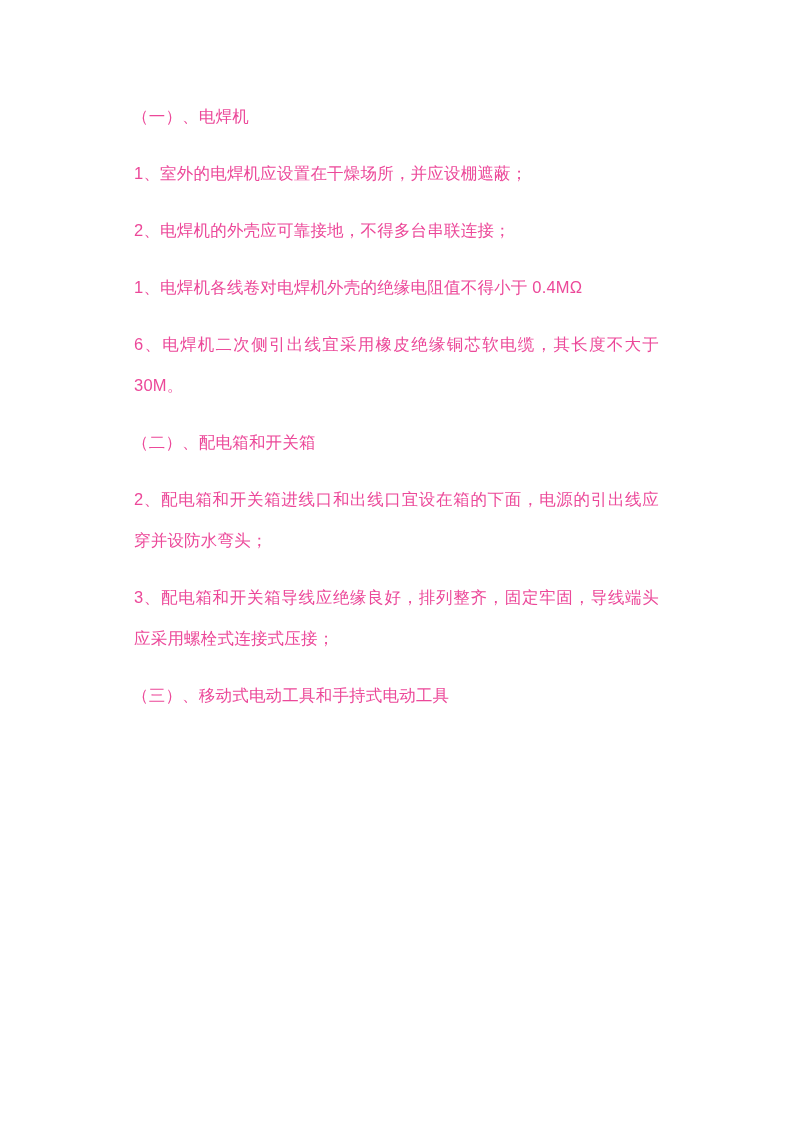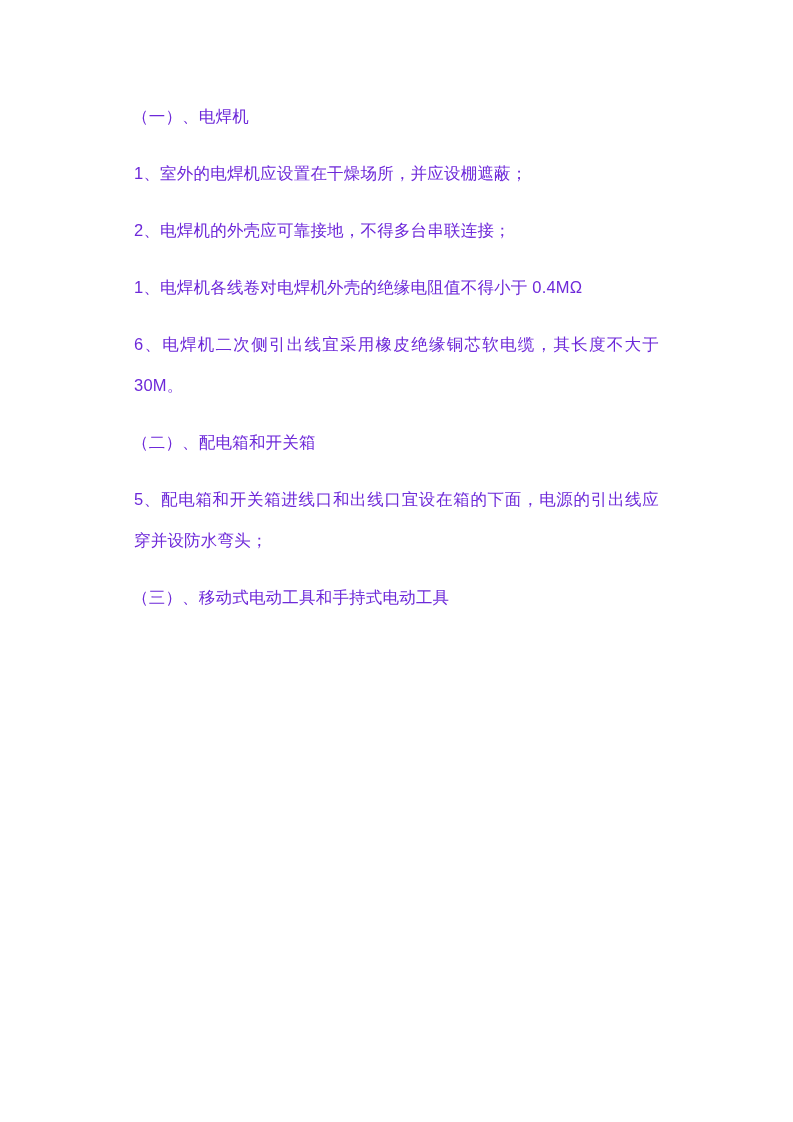--- a/index.html
+++ b/index.html
@@ -40,23 +40,24 @@
     margin: 0;
     padding: 0;
     text-indent: 14px;
     white-space: pre-wrap;
   }
 </style>
 </head>
 <body>
 
 <div class="page" style="background: rgb(255, 255, 255);">
-  <div class="doc-body" id="doc-body" style="color: #6d28d9;">
+  <div class="doc-body" id="doc-body" style="color: #ec4899;">
       <p class="heading">（一）、电焊机</p>
       <p class="para">1、室外的电焊机应设置在干燥场所，并应设棚遮蔽；</p>
       <p class="para">2、电焊机的外壳应可靠接地，不得多台串联连接；</p>
       <p class="para">1、电焊机各线卷对电焊机外壳的绝缘电阻值不得小于 0.4MΩ</p>
       <p class="para">6、电焊机二次侧引出线宜采用橡皮绝缘铜芯软电缆，其长度不大于 30M。</p>
       <p class="heading">（二）、配电箱和开关箱</p>
-      <p class="para">5、配电箱和开关箱进线口和出线口宜设在箱的下面，电源的引出线应穿并设防水弯头；</p>
+      <p class="para">2、配电箱和开关箱进线口和出线口宜设在箱的下面，电源的引出线应穿并设防水弯头；</p>
+      <p class="para">3、配电箱和开关箱导线应绝缘良好，排列整齐，固定牢固，导线端头应采用螺栓式连接式压接；</p>
       <p class="heading">（三）、移动式电动工具和手持式电动工具</p>
     </div>
 </div>
 
 </body></html>

